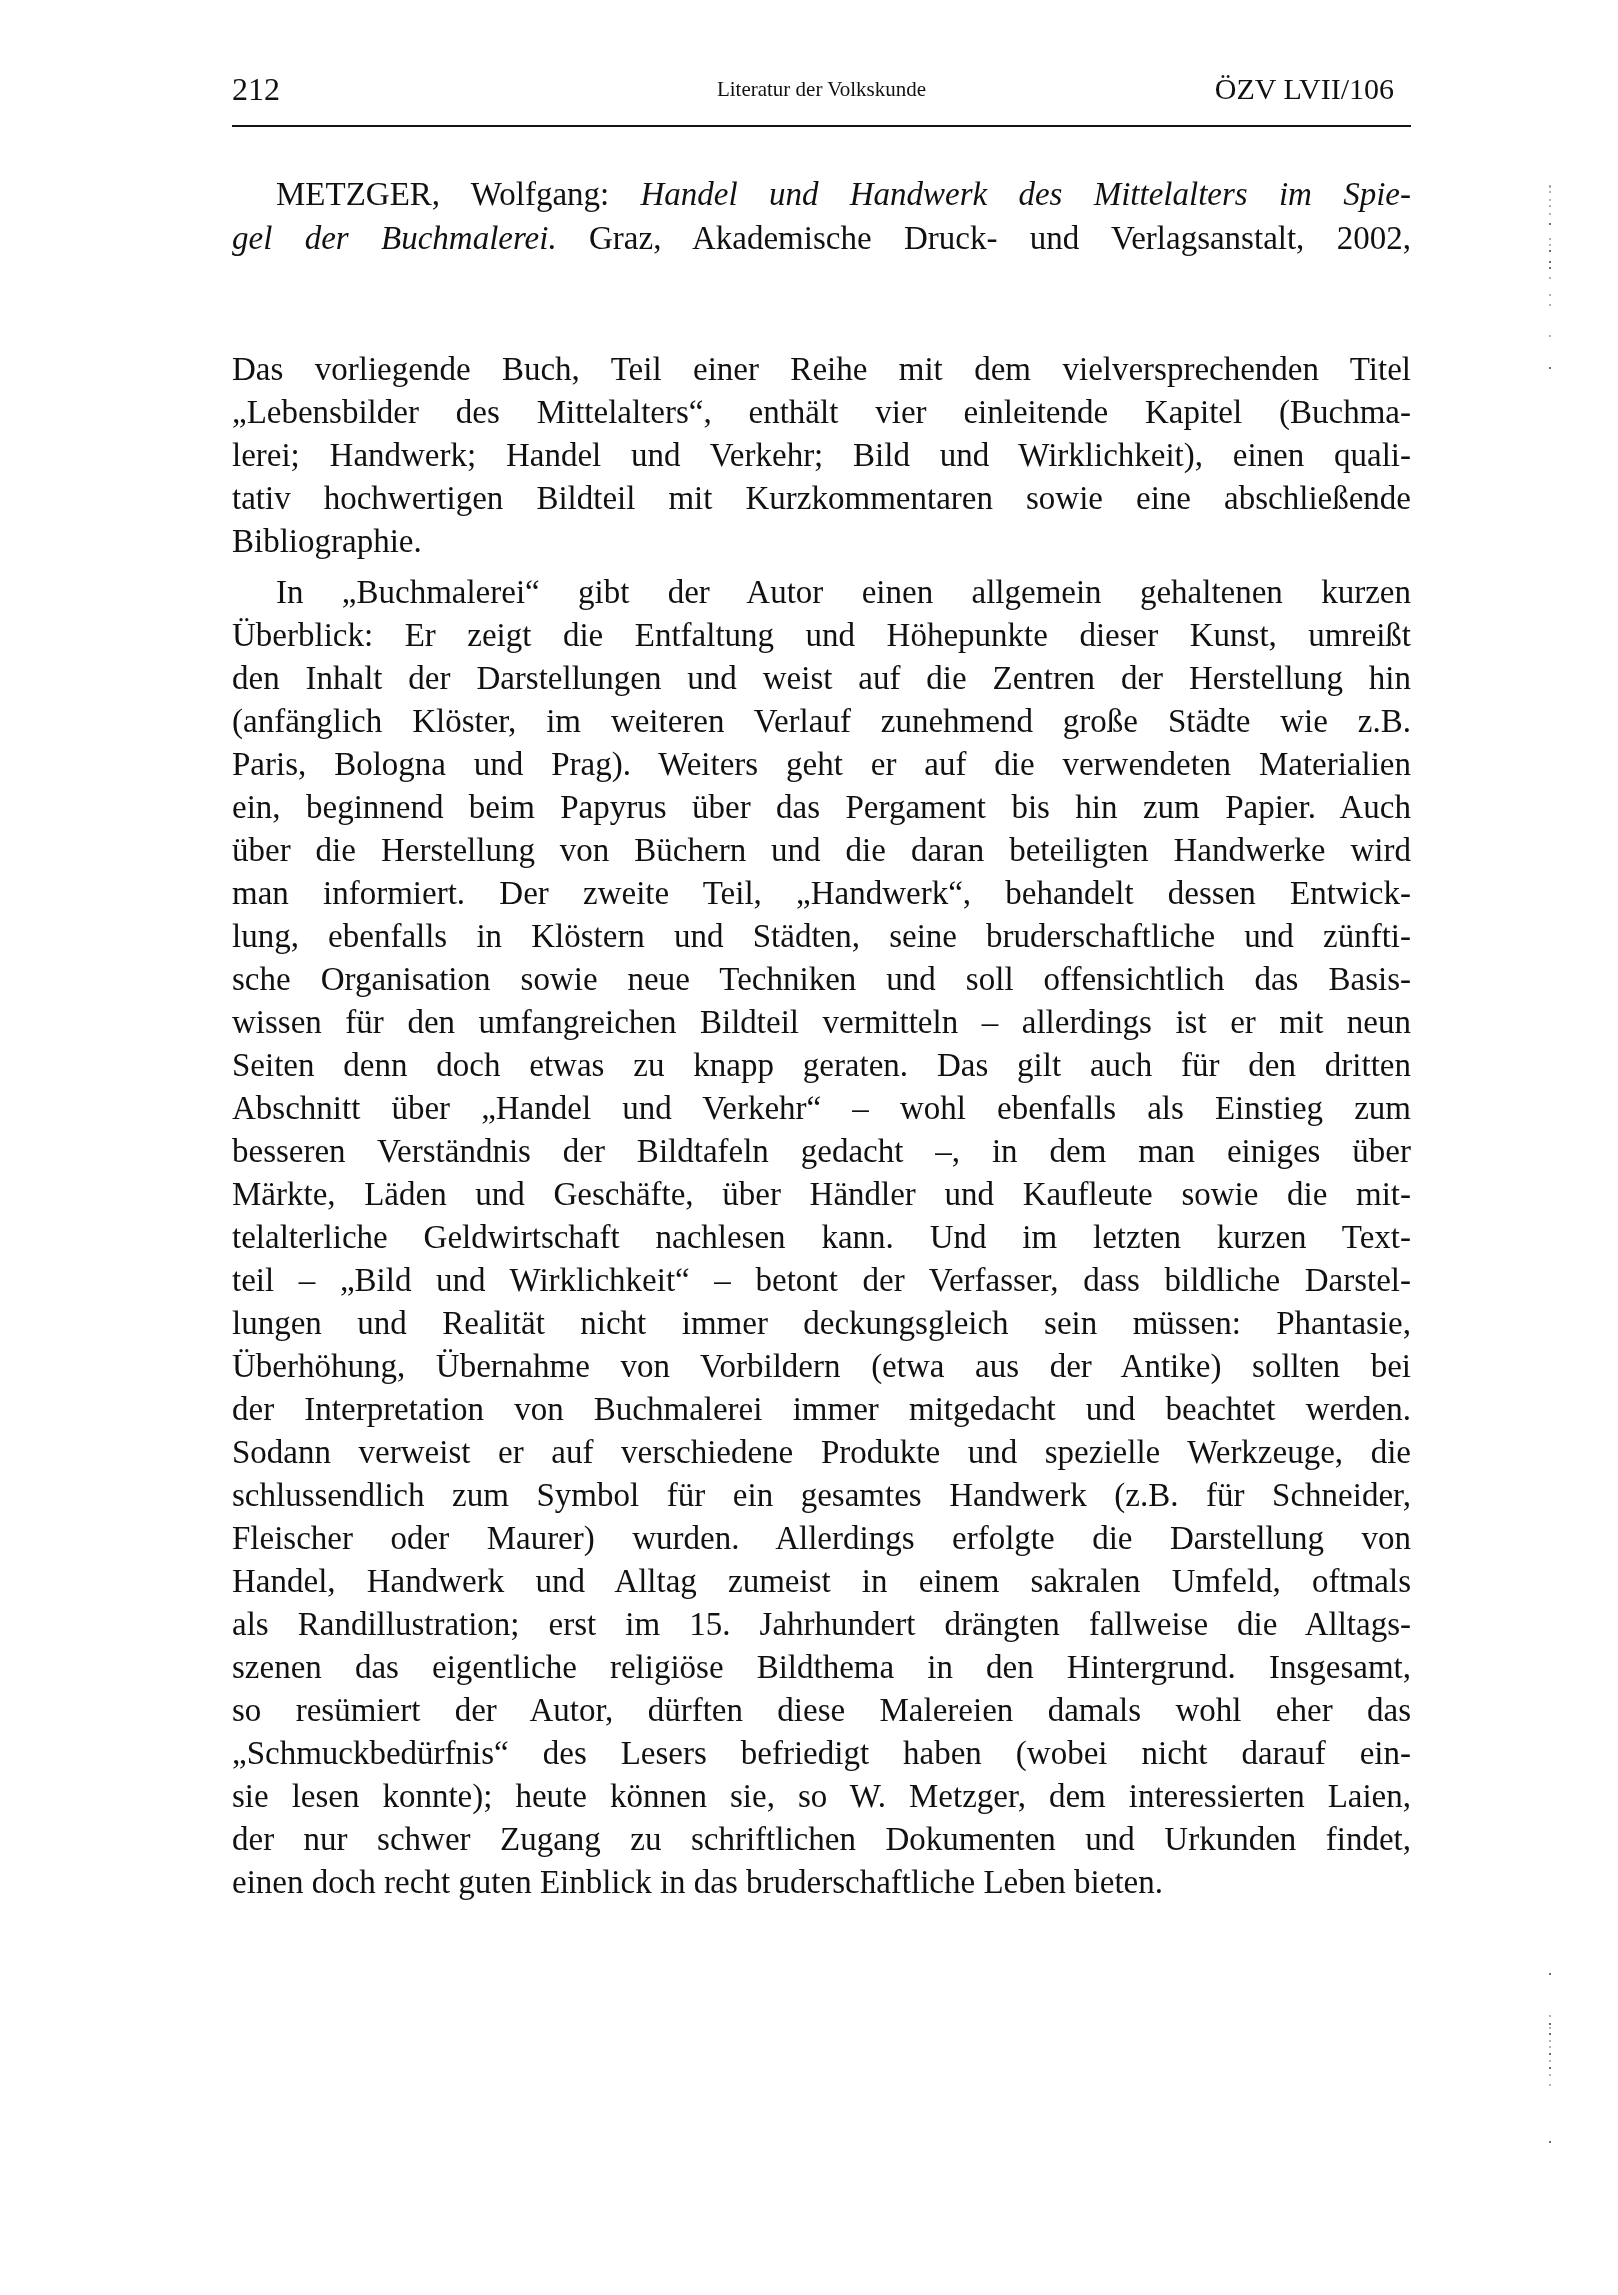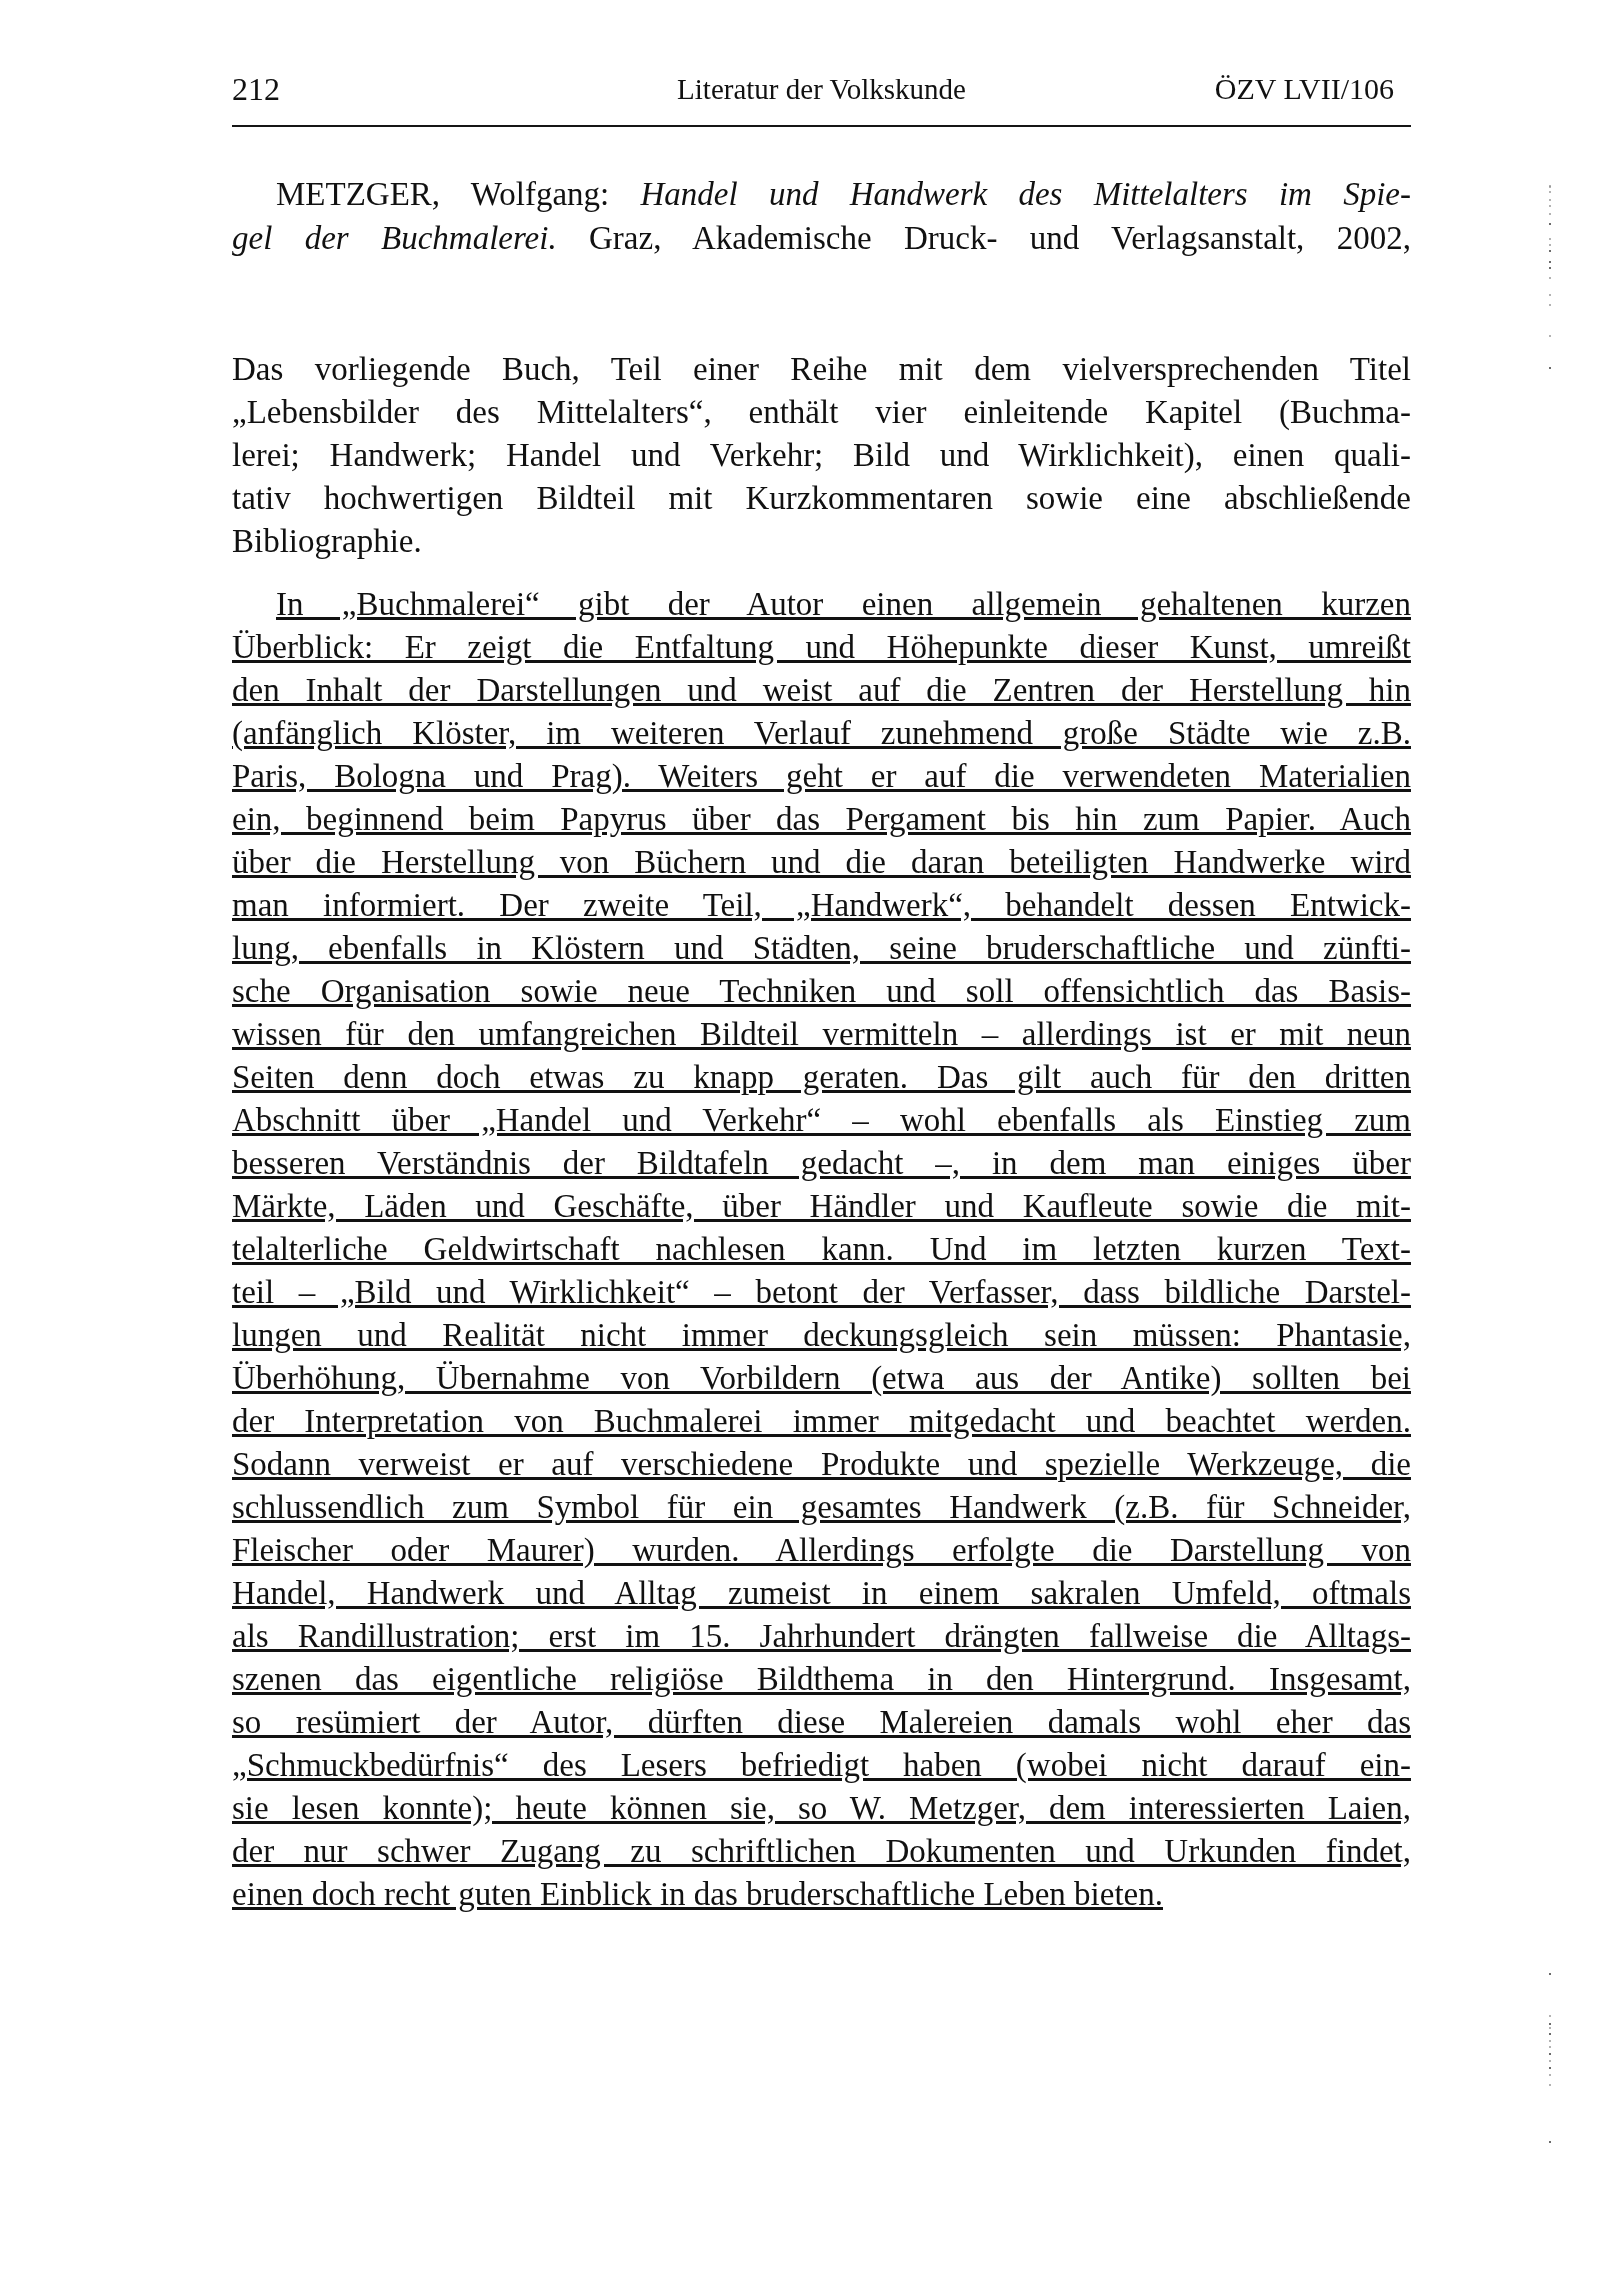--- a/index.html
+++ b/index.html
@@ -1,20 +1,20 @@
 <!DOCTYPE html>
 <html style="font-size:13px"><head>
 <meta charset="utf-8">
 <style>
   html, body { margin: 0; padding: 0; background: #ffffff; }
   body { width: 1618px; height: 2295px; position: relative; overflow: hidden; }
   .page { position: absolute; left: 0; top: 0; width: 1618px; height: 2295px; background: #fff; color: #111; font-family: "Liberation Serif", "DejaVu Serif", serif; }
   .header { position: absolute; left: 232px; width: 1179px; top: 68px; height: 42px; }
   .header .pnum { position: absolute; left: 0; bottom: 0; font-size: 32px; line-height: 42px; }
-  .header .running { position: absolute; left: 0; right: 0; bottom: 0; text-align: center; font-size: 29px; line-height: 42px; }
+  .header .running { position: absolute; left: 0; right: 0; bottom: 0; text-align: center; font-size: 21px; line-height: 42px; }
   .header .journal { position: absolute; right: 17px; bottom: 0; font-size: 30px; line-height: 42px; }
   .rule { position: absolute; left: 232px; width: 1179px; top: 125px; height: 2.4px; background: #151515; }
   .block { position: absolute; left: 232px; width: 1179px; font-size: 33px; }
   .citation { top: 172px; }
   .body { top: 348px; }
   .line { display: block; height: 44px; line-height: 44px; text-align: justify; text-align-last: justify; white-space: nowrap; overflow: visible; }
   .line.body-line { height: 43px; line-height: 43px; }
   .line.last { text-align-last: left; }
   .line.indent { padding-left: 44px; }
   .line span.it { font-style: italic; }
@@ -40,21 +40,21 @@
     </div>
 
   <div class="block body" id="body">
       <div>
         <div class="line body-line">Das vorliegende Buch, Teil einer Reihe mit dem vielversprechenden Titel</div>
         <div class="line body-line">„Lebensbilder des Mittelalters“, enthält vier einleitende Kapitel (Buchma-</div>
         <div class="line body-line">lerei; Handwerk; Handel und Verkehr; Bild und Wirklichkeit), einen quali-</div>
         <div class="line body-line">tativ hochwertigen Bildteil mit Kurzkommentaren sowie eine abschließende</div>
         <div class="line body-line last">Bibliographie.</div>
       </div>
-      <div style="margin-top: 20px; text-decoration: underline;">
+      <div style="margin-top: 8px;">
         <div class="line body-line indent">In „Buchmalerei“ gibt der Autor einen allgemein gehaltenen kurzen</div>
         <div class="line body-line">Überblick: Er zeigt die Entfaltung und Höhepunkte dieser Kunst, umreißt</div>
         <div class="line body-line">den Inhalt der Darstellungen und weist auf die Zentren der Herstellung hin</div>
         <div class="line body-line">(anfänglich Klöster, im weiteren Verlauf zunehmend große Städte wie z.B.</div>
         <div class="line body-line">Paris, Bologna und Prag). Weiters geht er auf die verwendeten Materialien</div>
         <div class="line body-line">ein, beginnend beim Papyrus über das Pergament bis hin zum Papier. Auch</div>
         <div class="line body-line">über die Herstellung von Büchern und die daran beteiligten Handwerke wird</div>
         <div class="line body-line">man informiert. Der zweite Teil, „Handwerk“, behandelt dessen Entwick-</div>
         <div class="line body-line">lung, ebenfalls in Klöstern und Städten, seine bruderschaftliche und zünfti-</div>
         <div class="line body-line">sche Organisation sowie neue Techniken und soll offensichtlich das Basis-</div>

